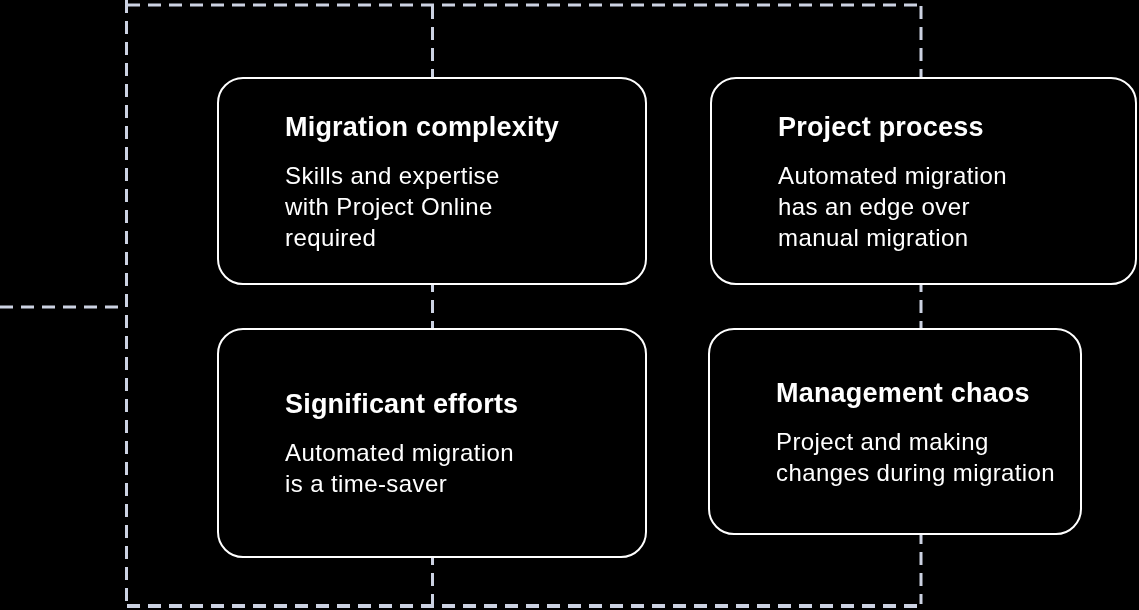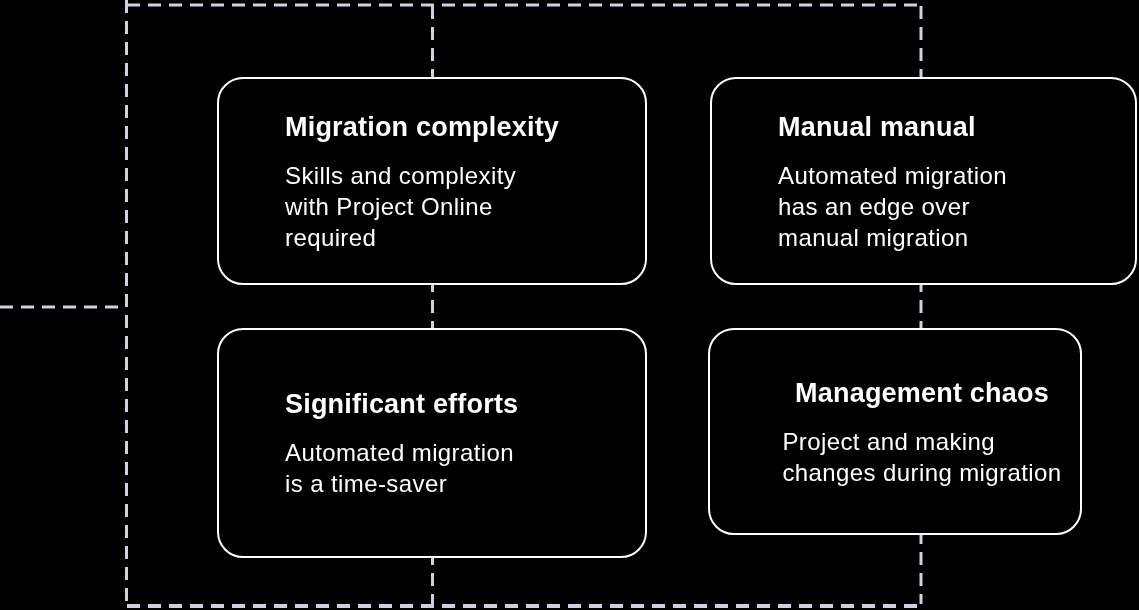--- a/index.html
+++ b/index.html
@@ -59,45 +59,45 @@
     margin: 0;
     font-size: 24px;
     line-height: 31px;
     font-weight: 400;
     letter-spacing: 0.4px;
     white-space: pre-line;
   }
   .card.c1 { left: 217px; top: 77px;  width: 430px; height: 208px; }
   .card.c2 { left: 710px; top: 77px;  width: 427px; height: 208px; }
   .card.c3 { left: 217px; top: 328px; width: 430px; height: 230px; }
-  .card.c4 { left: 708px; top: 328px; width: 374px; height: 207px; align-items: center; }
+  .card.c4 { left: 708px; top: 328px; width: 374px; height: 207px; }
 </style>
 </head>
 <body>
 
 <div class="stage">
 
   <svg class="grid" width="1139" height="610" viewBox="0 0 1139 610" aria-hidden="true">
     <line class="dash" x1="127" y1="5" x2="921" y2="5"></line>
     <line class="dash bottom" x1="127" y1="606" x2="921" y2="606"></line>
     <line class="dash" x1="126.5" y1="0" x2="126.5" y2="604"></line>
     <line class="dash" x1="432.5" y1="6" x2="432.5" y2="604"></line>
     <line class="dash" x1="921" y1="6" x2="921" y2="604"></line>
     <line class="dash" x1="0" y1="307" x2="124" y2="307"></line>
   </svg>
 
   <div class="card c1">
     <h2>Migration complexity</h2>
-    <p>Skills and complexity
+    <p>Skills and expertise
 with Project Online
 required</p>
   </div>
 
   <div class="card c2">
-    <h2>Manual manual</h2>
+    <h2>Project process</h2>
     <p>Automated migration
 has an edge over
 manual migration</p>
   </div>
 
   <div class="card c3">
     <h2>Significant efforts</h2>
     <p>Automated migration
 is a time-saver</p>
   </div>

